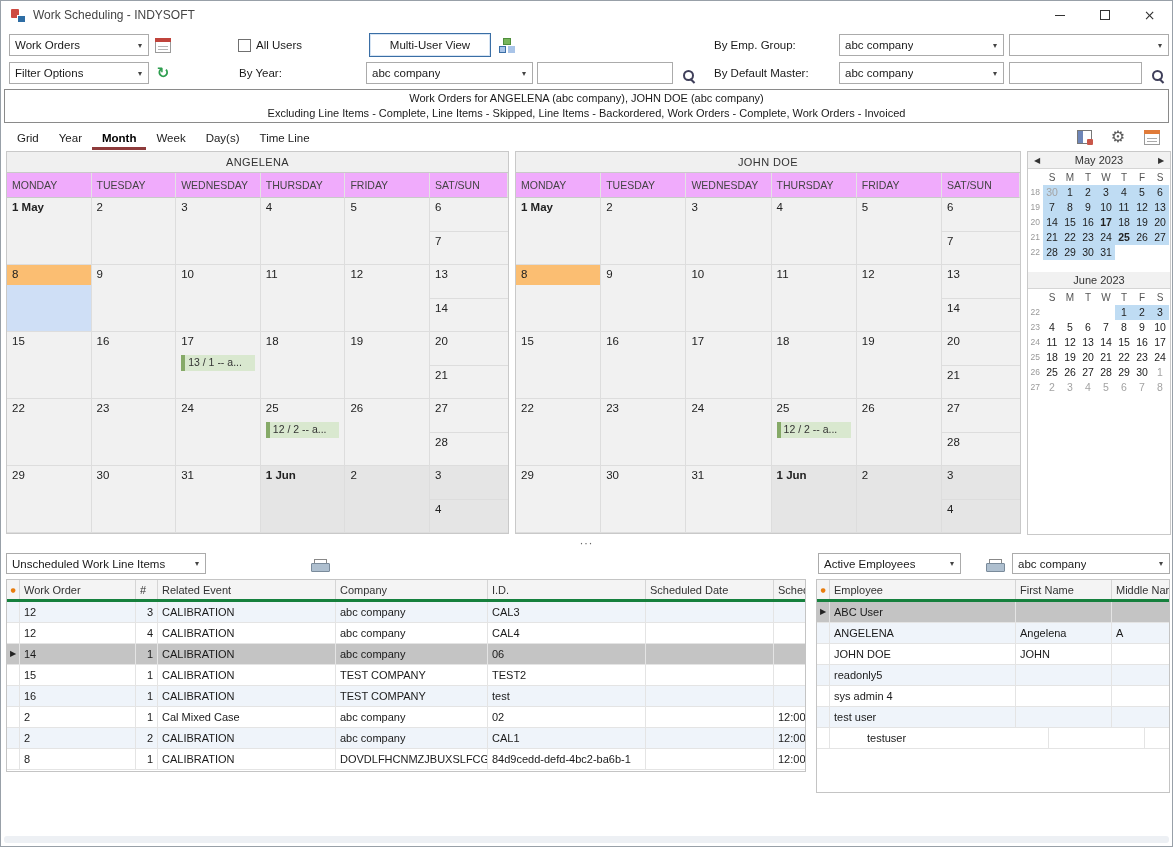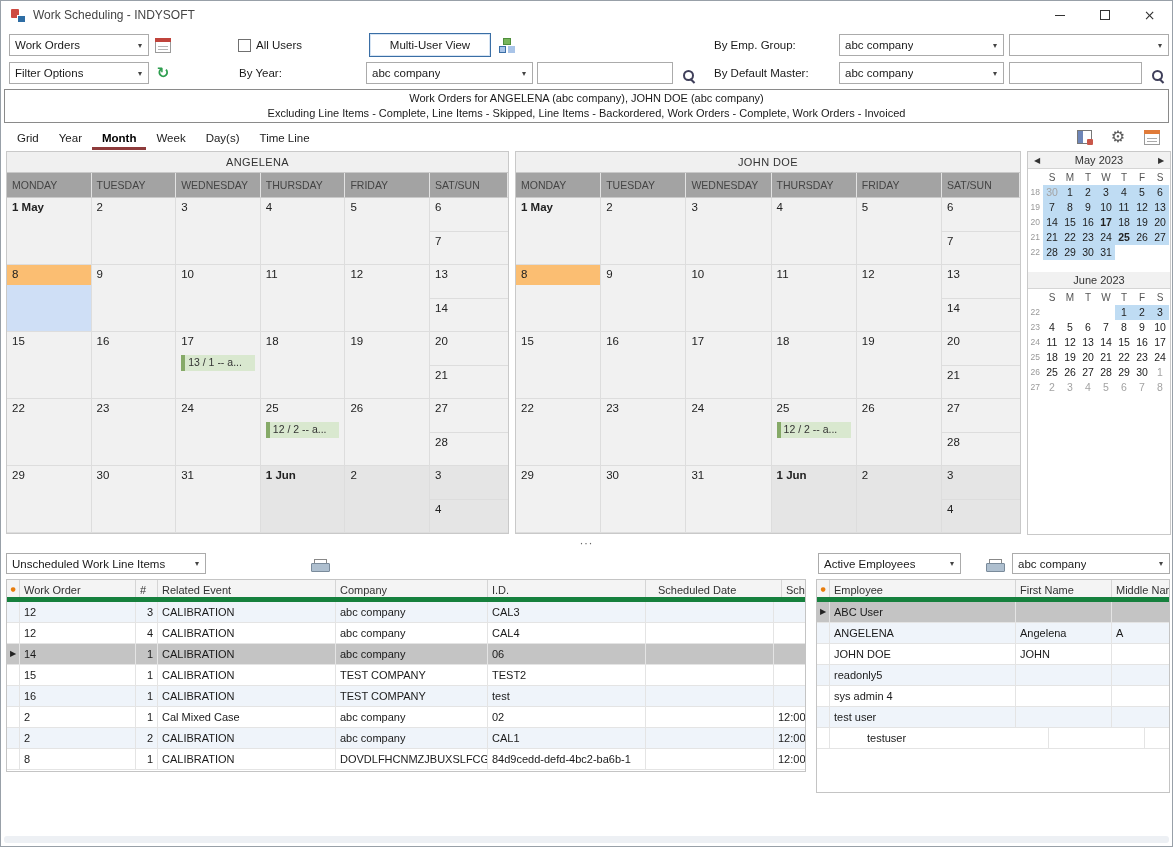--- a/index.html
+++ b/index.html
@@ -58,21 +58,21 @@
   .cal-orange-icon::before{content:"";position:absolute;top:-1px;left:-1px;right:-1px;height:4px;background:#E07B39}
   .cal-orange-icon::after{content:"";position:absolute;left:2px;top:7px;right:2px;height:1px;background:#AAA;box-shadow:0 3px 0 #AAA}
 
   
   .main{position:relative;height:386px}
   .month-cal{position:absolute;top:1px;border:1px solid #C9C9C9;background:#fff}
   #cal0{left:5px;width:503px}
   #cal1{left:514px;width:506px}
   .cal-title{height:21px;line-height:21px;text-align:center;background:#F0F0F0;font-size:11px;color:#333;border-bottom:1px solid #C9C9C9;letter-spacing:.4px}
   .cal-grid{display:grid;grid-template-columns:repeat(5,1fr) 78px;grid-template-rows:25px repeat(5,67px)}
-  .dow-cell{background:#a3a3a3;border-right:1px solid #E3E3E3;border-bottom:1px solid #C9C9C9;font-size:10.5px;color:#444;line-height:24px;padding-left:5px;white-space:nowrap;overflow:hidden}
+  .dow-cell{background:#f0abfc;border-right:1px solid #E3E3E3;border-bottom:1px solid #C9C9C9;font-size:10.5px;color:#444;line-height:24px;padding-left:5px;white-space:nowrap;overflow:hidden}
   .day-cell{position:relative;background:#F1F1F1;border-right:1px solid #DDD;border-bottom:1px solid #DDD;overflow:hidden}
   .day-cell.next{background:#e5e5e5}
   .day-cell.focus{background:#CFDFF6}
   .day-num{font-size:11.5px;color:#222;padding:3px 0 0 5px;height:20px}
   .day-num.bold{font-weight:bold}
   .day-num.hot{background:#FBBE72}
   .satsun{display:flex;flex-direction:column}
   .satsun .day-cell{flex:1;border-right:none}
   .satsun .day-cell:first-child{border-bottom:1px solid #DDD}
   .event-chip{margin:3px 5px 0 5px;height:16px;line-height:15px;background:#D9E8CF;border-left:4px solid #86AA68;font-size:10.5px;color:#333;padding:0 3px;white-space:nowrap;overflow:hidden}
@@ -99,21 +99,21 @@
 
   
   .bottom{position:relative;height:296px}
   .print-icon{position:relative;width:17px;height:15px;display:block}
   .print-icon::before{content:"";position:absolute;left:3px;top:0;width:11px;height:5px;background:#fff;border:1px solid #888}
   .print-icon::after{content:"";position:absolute;left:0;top:4px;width:17px;height:7px;background:#AEBFCF;border:1px solid #7A8B9B;border-radius:1px}
   .grid-table{position:absolute;top:28px;background:#fff;border:1px solid #C4C4C4;overflow:hidden}
   #left-table{left:5px;width:800px;height:193px}
   #right-table{left:815px;width:354px;height:214px}
   .t-row{display:flex;height:21px;border-bottom:1px solid #E4E4E4;background:#fff}
-  .t-row.t-header{height:22px;background:#F4F4F4;border-bottom:5px solid #15803d}
+  .t-row.t-header{height:22px;background:#F4F4F4;border-bottom:3px solid #15803d}
   .t-row.alt{background:#EFF4FA}
   .t-row.selected{background:#C4C4C4}
   .t-cell{flex:0 0 auto;padding:0 4px;font-size:11px;line-height:20px;border-right:1px solid #E4E4E4;white-space:nowrap;overflow:hidden}
   .t-header .t-cell{line-height:21px;color:#333;border-right:1px solid #D5D5D5}
   .t-sel{width:13px;padding:0;display:flex;align-items:center;justify-content:center}
   .sel-dot{color:#E87D0D;font-size:6px;font-family:"DejaVu Sans",sans-serif}
   .sel-arrow{font-size:8px;color:#222;font-family:"DejaVu Sans",sans-serif}
   .t-cell.right{text-align:right}
   .hscroll{position:absolute;left:3px;right:3px;bottom:3px;height:7px;background:#EDF0F4;border-radius:3px}
 </style>
@@ -633,21 +633,21 @@
     <div class="grid-table" id="left-table">
         <div class="t-row t-header">
           <div class="t-cell t-sel">
             <span class="glyph sel-dot">●</span>
           </div>
           <div class="t-cell" style="width: 116px;">Work Order</div>
           <div class="t-cell" style="width: 22px;">#</div>
           <div class="t-cell" style="width: 178px;">Related Event</div>
           <div class="t-cell" style="width: 152px;">Company</div>
           <div class="t-cell" style="width: 158px;">I.D.</div>
-          <div class="t-cell" style="width: 128px; margin-left: 8px;">Scheduled Date</div>
+          <div class="t-cell" style="width: 128px;">Scheduled Date</div>
           <div class="t-cell" style="width: 80px;">Scheduled Time</div>
         </div>
         <div class="t-row alt">
           <div class="t-cell t-sel"></div>
           <div class="t-cell" style="width: 116px;">12</div>
           <div class="t-cell right" style="width: 22px;">3</div>
           <div class="t-cell" style="width: 178px;">CALIBRATION</div>
           <div class="t-cell" style="width: 152px;">abc company</div>
           <div class="t-cell" style="width: 158px;">CAL3</div>
           <div class="t-cell" style="width: 128px;"></div>

